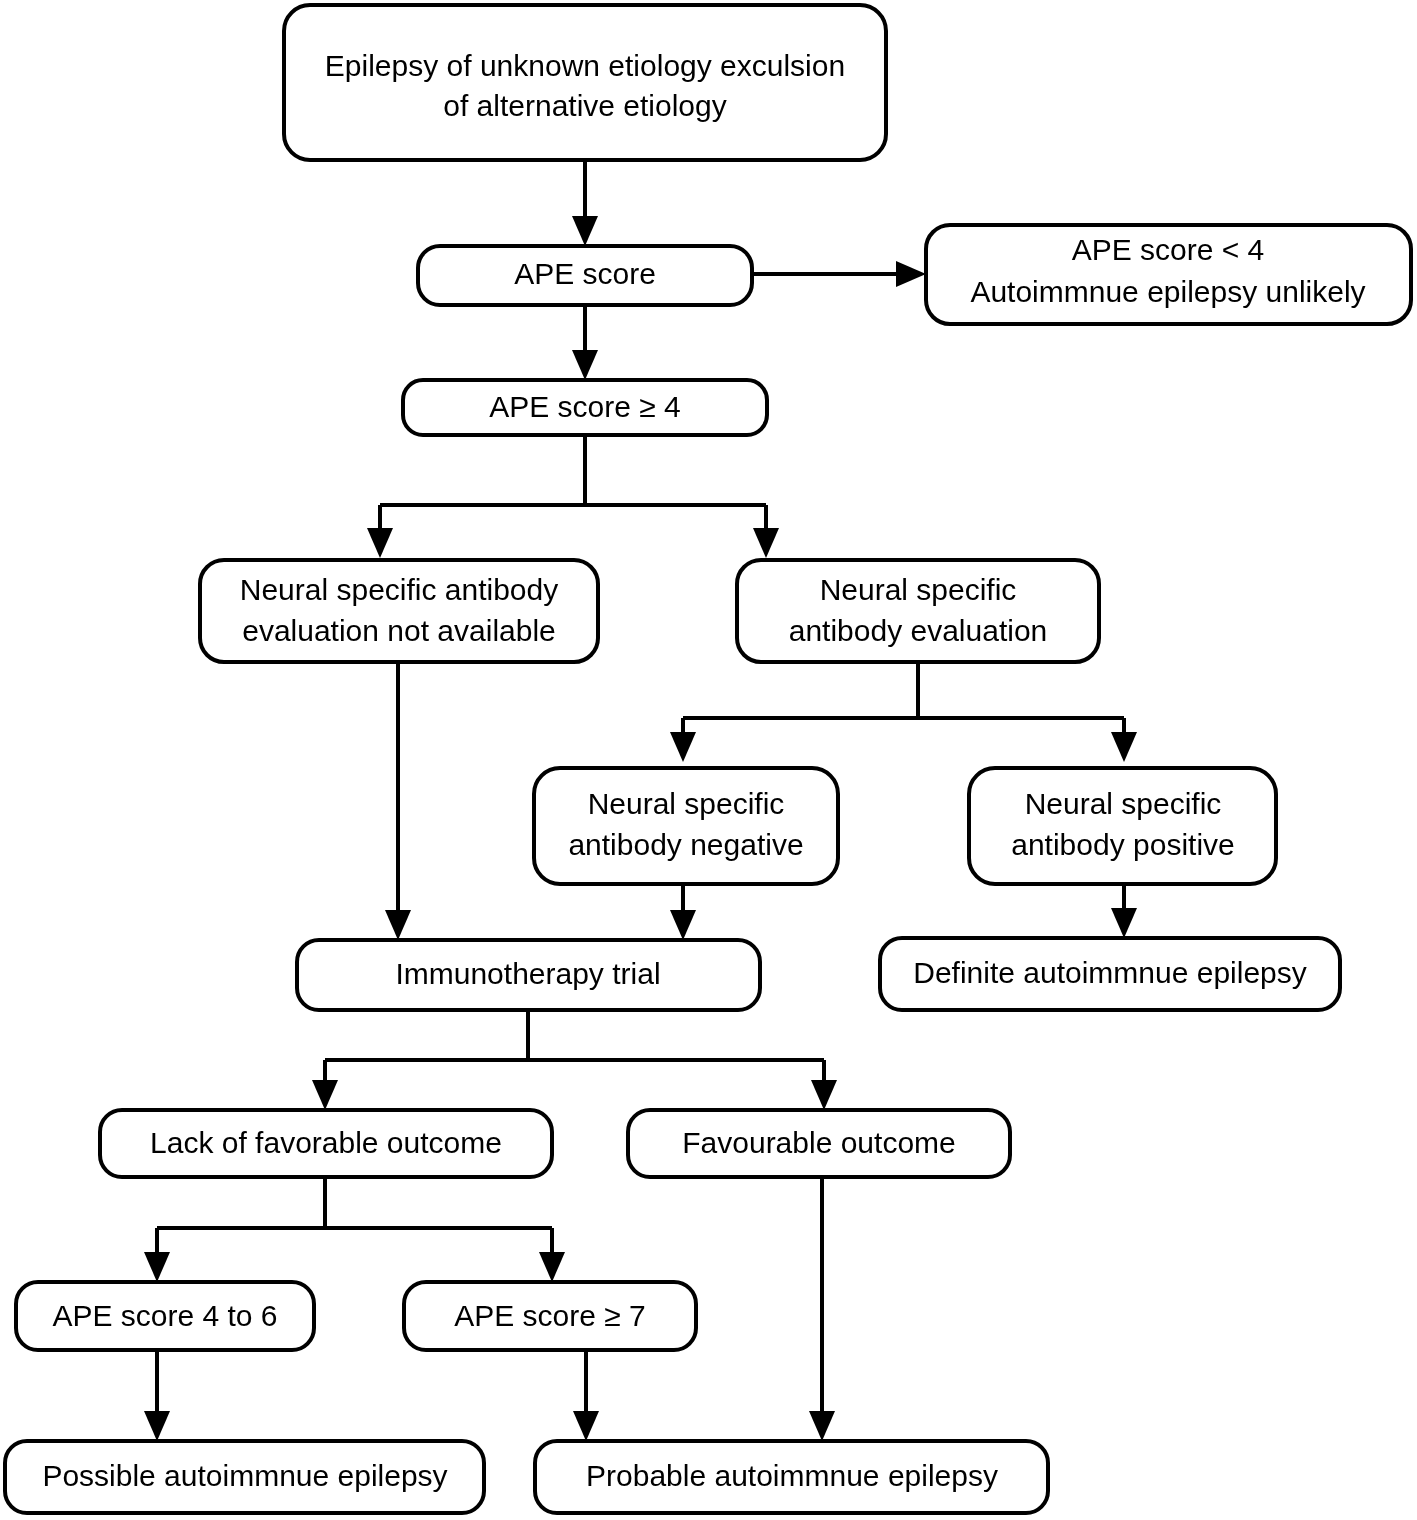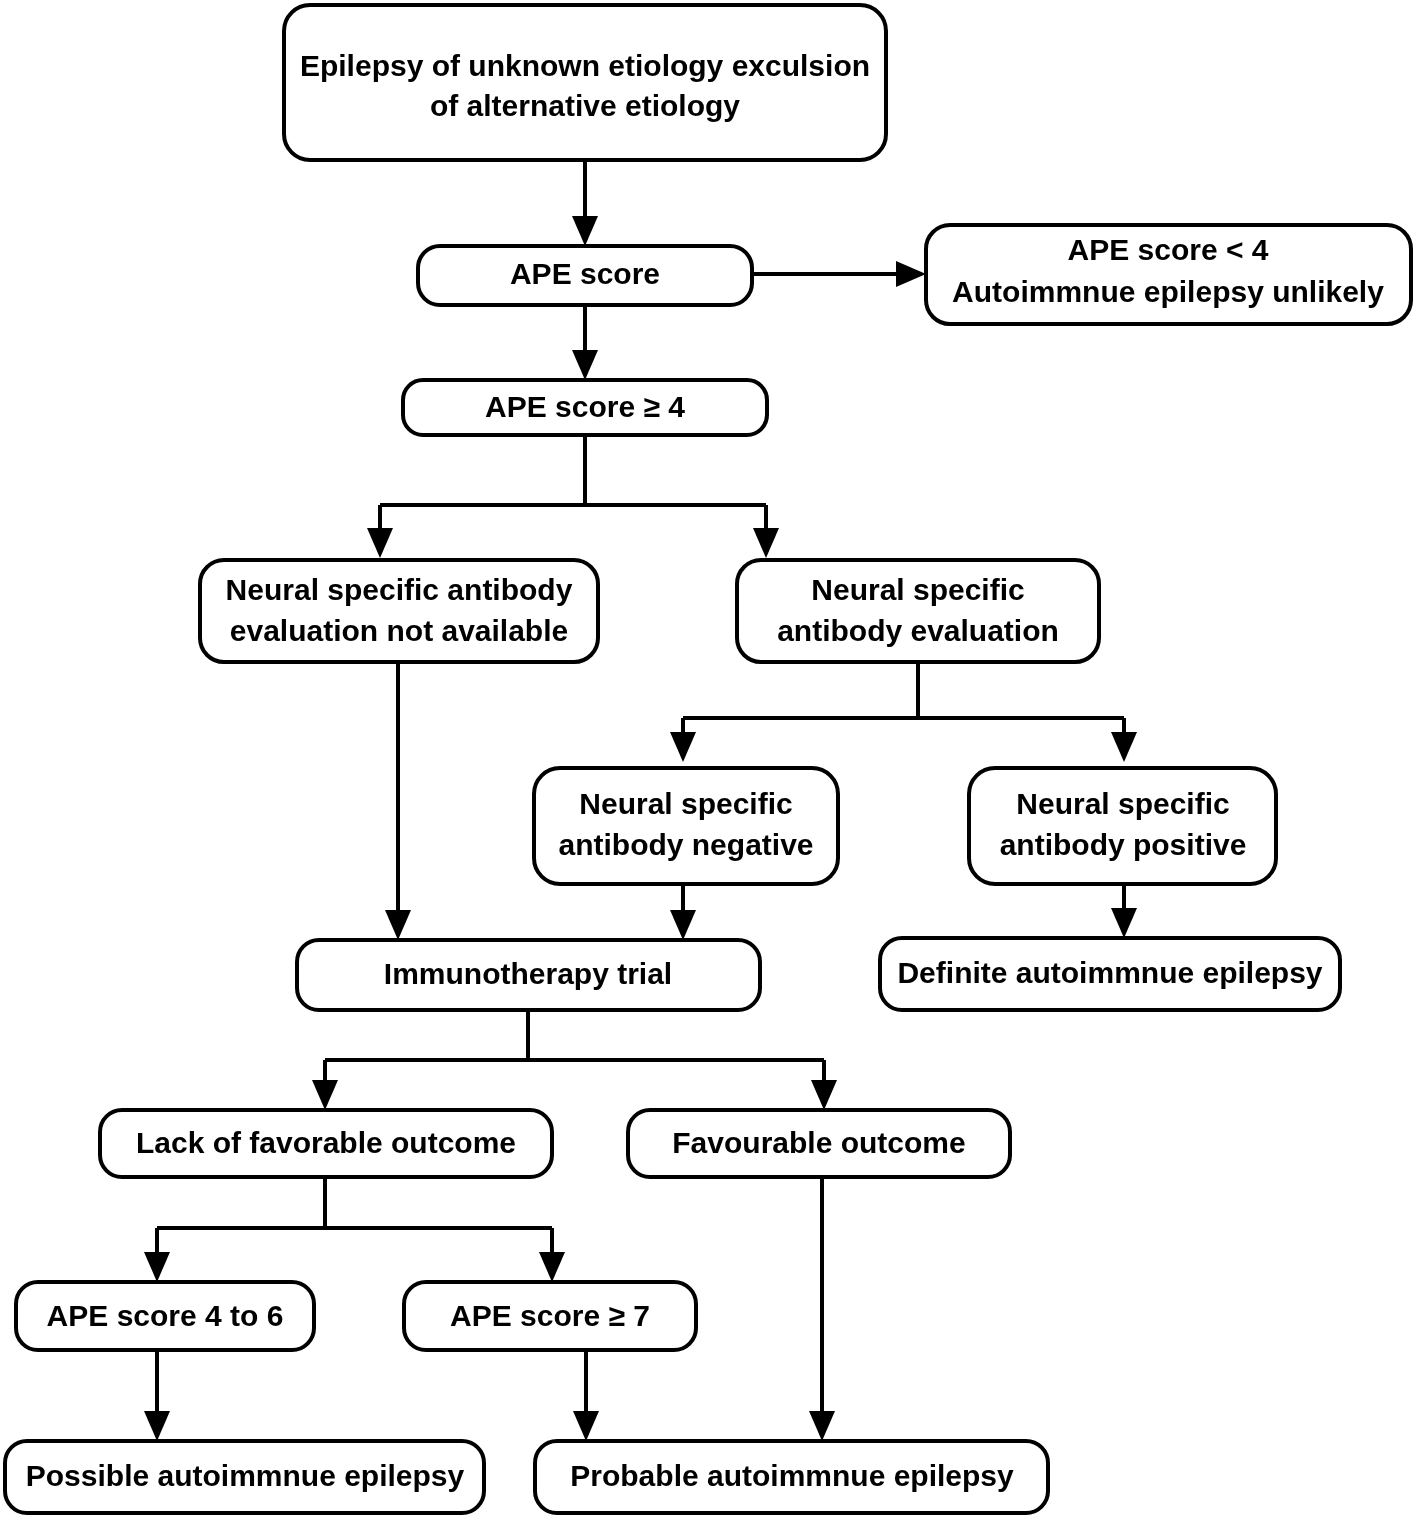--- a/index.html
+++ b/index.html
@@ -10,21 +10,20 @@
   }
   body {
     font-family: "Liberation Sans", sans-serif;
   }
   #flowchart-root {
     position: relative;
     width: 1417px;
     height: 1520px;
     background: #ffffff;
     overflow: hidden;
-    font-weight: bold;
   }
   #flow-svg {
     position: absolute;
     left: 0;
     top: 0;
     width: 1417px;
     height: 1520px;
     display: block;
   }
   .node-box {

